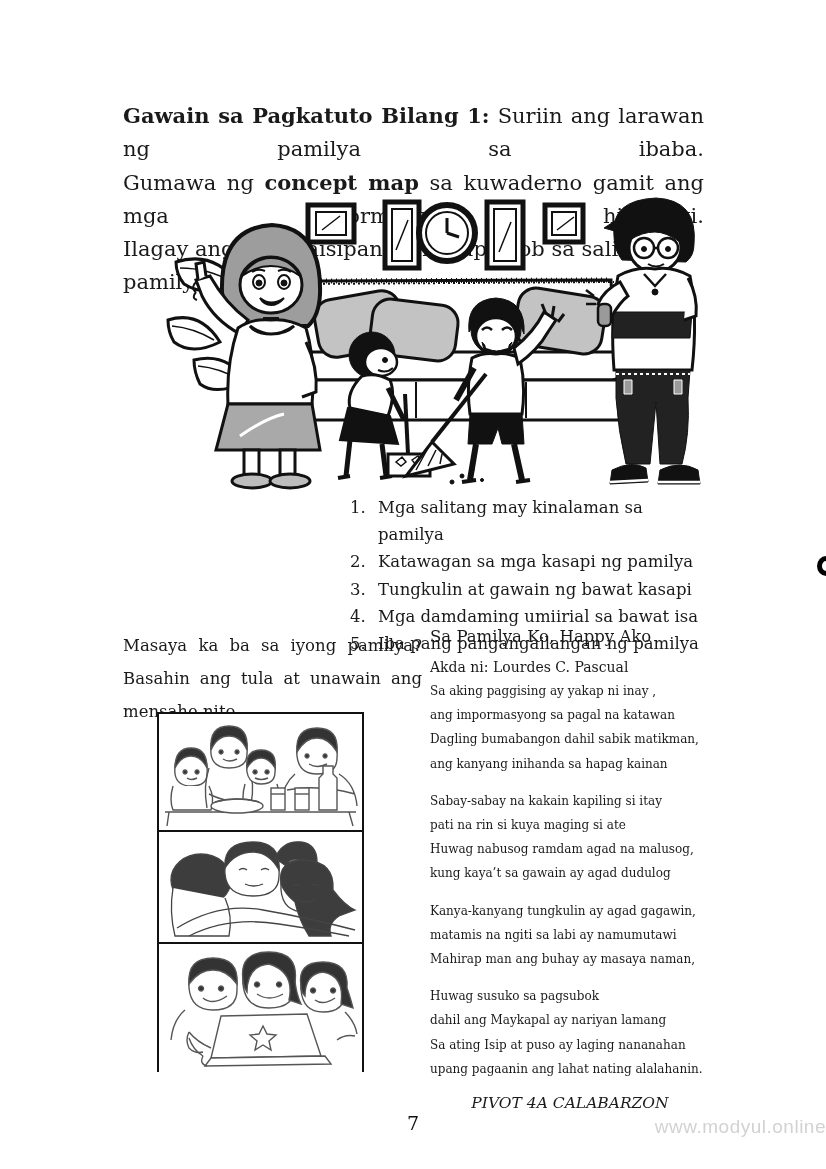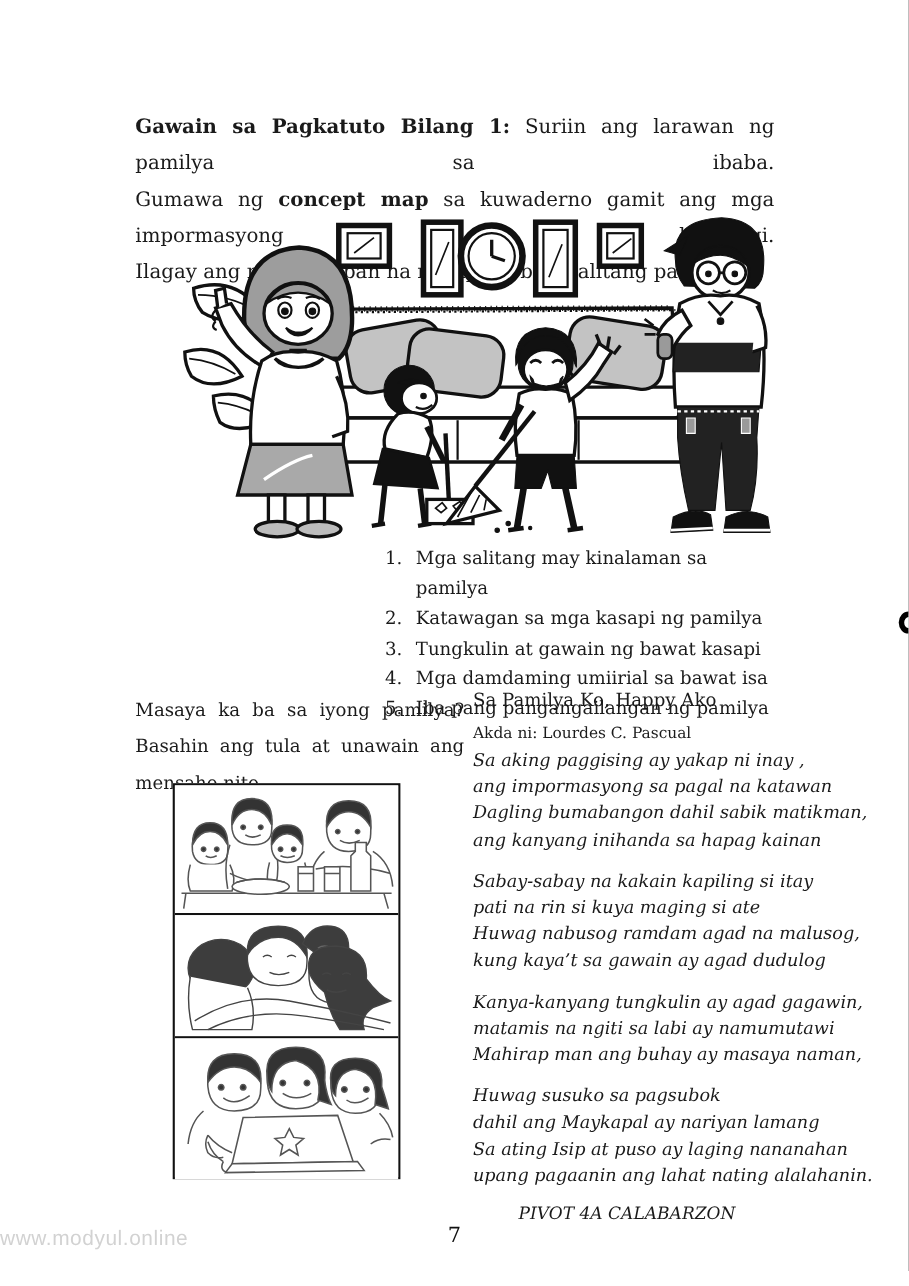--- a/index.html
+++ b/index.html
@@ -8,50 +8,50 @@
     width:826px;height:1169px;
     background:#ffffff;
     font-family:"DejaVu Serif", serif;
     color:#1a1a1a;
     overflow:hidden;
     margin:0 auto;
   }
   
   .instruction{
     position:absolute;left:123px;top:99px;width:581px;
-    font-size:18px;line-height:33px;
+    font-size:21px;line-height:33px;
   }
   .just{text-align:justify;text-align-last:justify;}
   .instruction .b{font-weight:bold;}
   
   .main-illo{position:absolute;left:166px;top:192px;width:540px;height:298px;}
   
   .req-list{position:absolute;left:350px;top:494px;width:360px;font-size:16.5px;}
   .req-item{display:flex;line-height:27.2px;}
   .req-item .num{width:28px;flex:0 0 28px;}
   
   .prompt{position:absolute;left:123px;top:629px;width:299px;font-size:16.5px;line-height:33px;}
   
   .poem{position:absolute;left:430px;top:627px;width:292px;}
   .poem-title{font-weight:normal;font-size:16.5px;margin-bottom:9px;}
   .poem-author{font-size:14px;line-height:24px;}
   .stanza{margin-top:0;margin-bottom:13px;}
-  .poem-line{font-style:italic;font-size:16px;line-height:24.2px;white-space:nowrap;}
+  .poem-line{font-size:12px;line-height:24.2px;white-space:nowrap;}
   .poem-attrib{font-style:italic;font-size:15.5px;text-align:center;margin-top:2px;padding-right:12px;}
   
   .photo-strip{
     position:absolute;left:157px;top:712px;width:207px;height:360px;
     border:2px solid #111;box-sizing:border-box;background:#fff;
     display:flex;flex-direction:column;
   }
   .photo{border-bottom:2px solid #111;flex:0 0 auto;overflow:hidden;background:#fff;}
   .photo:last-child{border-bottom:none;}
   
   .watermark{
-    position:absolute;left:0;right:0;top:1116px;text-align:left;
+    position:absolute;left:0;right:0;top:1116px;text-align:right;
     font-family:"Liberation Sans", sans-serif;
     font-size:19px;color:#d2d2d2;letter-spacing:.5px;
   }
   .page-num{
     position:absolute;left:50%;transform:translateX(-50%);top:1112px;
     font-size:19px;color:#111;font-family:"DejaVu Serif", serif;
   }
   
   .edge-mark{
     position:absolute;top:556px;right:-9px;width:18px;height:20px;

